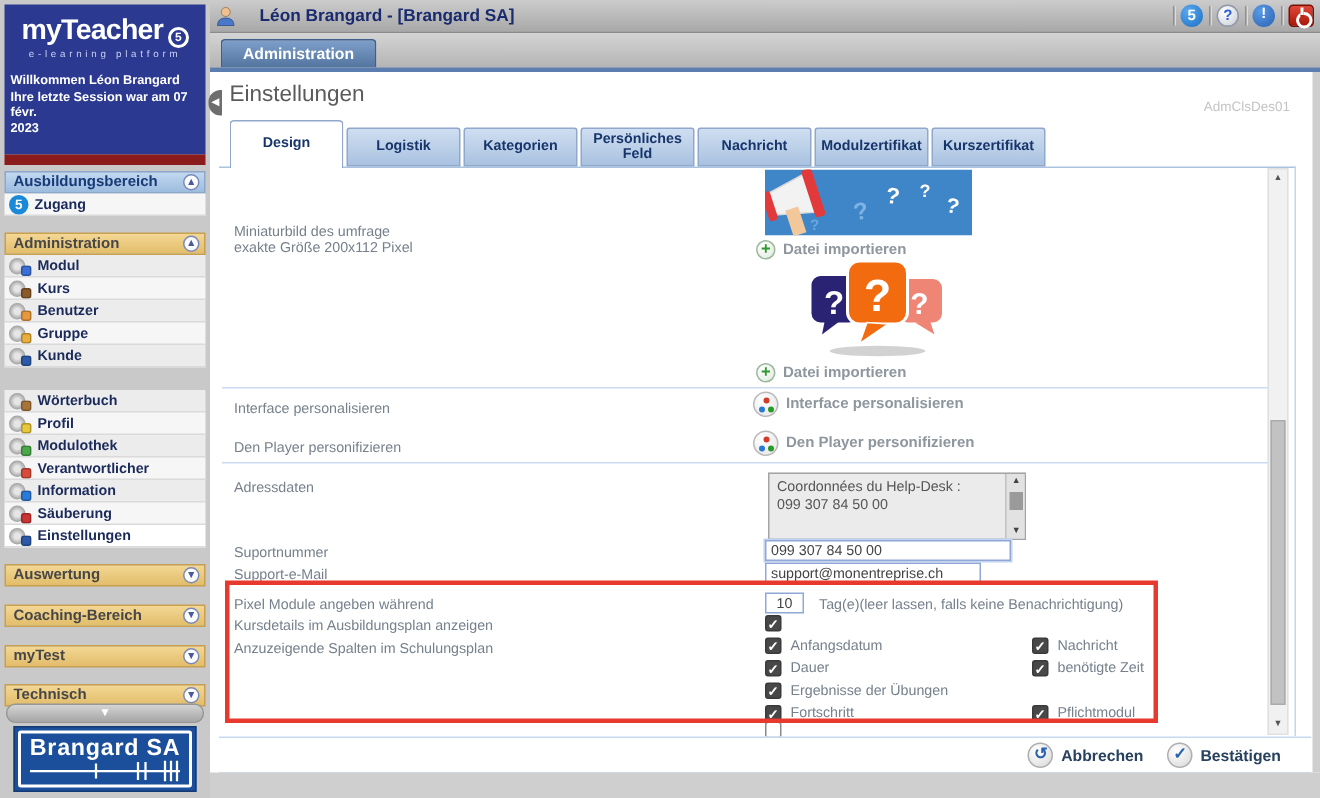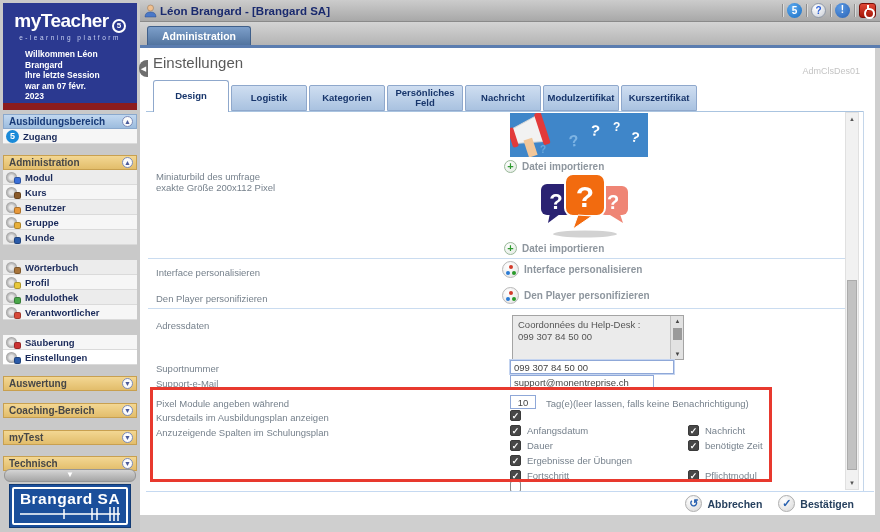--- a/index.html
+++ b/index.html
@@ -5,41 +5,41 @@
 *{margin:0;padding:0;box-sizing:border-box}
 html,body{width:880px;height:532px}
 body{position:relative;background:#cfcfcf;font-family:"Liberation Sans",sans-serif;overflow:hidden}
 
 
 .sidebar{position:absolute;left:0;top:0;width:140px;height:532px;background:#c9c9c9}
 .brand-box{position:absolute;left:3px;top:3px;width:134px;height:100px;background:#2b3990;color:#fff}
 .brand{padding-top:7px;text-align:center;font-size:19px;font-weight:bold;letter-spacing:-.5px;white-space:nowrap}
 .brand-ring{display:inline-block;width:14px;height:14px;border:2px solid #fff;border-radius:50%;vertical-align:-1px;margin-left:3px;font-size:8px;line-height:10px;text-align:center;font-weight:bold}
 .tagline{text-align:center;font-size:6.5px;letter-spacing:2.5px;color:#c9d2f2;margin-top:1px}
-.welcome{margin:8px 22px 0;font-size:8.5px;line-height:10.5px;font-weight:bold}
+.welcome{margin:8px 4px 0;font-size:8.5px;line-height:10.5px;font-weight:bold}
 .red-strip{position:absolute;left:3px;top:103px;width:134px;height:7px;background:#8c1c1c}
 .sgroup-header{position:absolute;left:3px;width:134px;height:15px;display:flex;align-items:center;padding:0 3px 0 5px;font-size:10px;font-weight:bold;cursor:pointer}
 .hdr-blue{background:linear-gradient(#c2d8f0,#9cbcde);color:#173a78;border:1px solid #8aa8cc}
 .hdr-gold{background:linear-gradient(#f3d793,#e2bd6b);color:#474747;border:1px solid #c8a050}
 .chev{margin-left:auto;width:11px;height:11px;border-radius:50%;background:#fbfbfb;border:1px solid #7a8ab8;color:#4a5a9a;font-size:7px;line-height:9px;text-align:center}
 .sitem{position:absolute;left:3px;width:134px;height:15px;display:flex;align-items:center;gap:4px;padding-left:3px;font-size:9.5px;font-weight:bold;color:#1a2a5a;background:#ececec;border-bottom:1px solid #dadada;cursor:pointer}
 .sitem.alt{background:#f6f6f6}
 .sitem.selected{background:#ffffff}
 .gearwrap{position:relative;width:15px;height:13px;flex:0 0 auto}
 .gear{position:absolute;left:0;top:1px;width:11px;height:11px;border-radius:50%;background:radial-gradient(circle,#e6e6e6 25%,#989898 75%)}
 .gbadge{position:absolute;right:0;bottom:0;width:7px;height:7px;border-radius:2px;border:1px solid rgba(0,0,0,.25)}
 .icon-badge5{width:13px;height:13px;border-radius:50%;background:#1a8ad8;color:#fff;font-size:9px;font-weight:bold;text-align:center;line-height:13px;flex:0 0 auto}
 .collapse-pill{position:absolute;left:4px;top:469px;width:132px;height:13px;background:linear-gradient(#d4d4d4,#a6a6a6);border:1px solid #969696;border-radius:6px;text-align:center;color:#fff;font-size:8px;line-height:10px;cursor:pointer}
 .brg-logo{position:absolute;left:9px;top:484px;width:122px;height:44px;background:#1b4f9b;border:1px solid #123a73;padding:2px}
 .brg-inner{width:100%;height:100%;border:2px solid #fff;border-radius:2px;display:flex;flex-direction:column;align-items:center;justify-content:center;color:#fff}
 .brg-text{font-size:15.5px;font-weight:bold;letter-spacing:.5px;line-height:16px}
 
 
 .titlebar{position:absolute;left:140px;top:0;width:740px;height:22px;background:linear-gradient(#cccccc,#a8a8a8);border-bottom:1px solid #8a8a8a;display:flex;align-items:center;padding:0 4px}
-.title-text{font-size:11.5px;font-weight:bold;color:#1a2a6e;margin-left:3px}
+.title-text{font-size:11.5px;font-weight:bold;color:#1a2a6e;margin-left:16px}
 .win-icons{margin-left:auto;display:flex;align-items:center;gap:4px}
 .wsep{width:1px;height:13px;background:#8f8f8f;box-shadow:1px 0 0 #dcdcdc}
 .wicon{width:15px;height:15px;border-radius:50%;text-align:center;font-weight:bold;cursor:pointer}
 .w5{background:radial-gradient(circle at 35% 30%,#5aa8ee,#1b6fc4);color:#fff;font-size:10px;line-height:15px}
 .whelp{background:radial-gradient(circle at 35% 30%,#ffffff,#c8cdd6);border:1px solid #9099a8;color:#2a5fd8;font-size:10px;line-height:13px}
 .winfo{background:radial-gradient(circle at 35% 30%,#5a9ae4,#2a62b4);color:#fff;font-size:10px;line-height:14px}
 .wpower{width:17px;height:15px;background:linear-gradient(#e04838,#a81808);border:1px solid #7a0f08;border-radius:3px;position:relative;cursor:pointer}
 .wpower::after{content:"";position:absolute;left:4px;top:4px;width:7px;height:7px;border:2px solid #fff;border-radius:50%}
 .wpower::before{content:"";position:absolute;left:7px;top:2px;width:2px;height:5px;background:#a81808;z-index:2}
 .wpower i{position:absolute;left:7px;top:1px;width:2px;height:5px;background:#fff;z-index:3}
@@ -174,20 +174,27 @@
       </span>
       <span>Profil</span>
     </div>
   <div class="sitem alt" style="top:305px">
       <span class="gearwrap">
         <i class="gear"></i>
         <i class="gbadge" style="background:#d84a3a"></i>
       </span>
       <span>Verantwortlicher</span>
     </div>
+  <div class="sitem" style="top:320px">
+      <span class="gearwrap">
+        <i class="gear"></i>
+        <i class="gbadge" style="background:#2a7ad8"></i>
+      </span>
+      <span>Information</span>
+    </div>
   <div class="sitem alt" style="top:335px">
       <span class="gearwrap">
         <i class="gear"></i>
         <i class="gbadge" style="background:#cc3333"></i>
       </span>
       <span>Säuberung</span>
     </div>
   <div class="sitem selected" style="top:350px">
       <span class="gearwrap">
         <i class="gear"></i>
@@ -288,21 +295,21 @@
         <rect x="0" y="6" width="6" height="20" rx="2" fill="#e23a3a"></rect>
         <rect x="30" y="0" width="7" height="33" rx="2" fill="#e23a3a"></rect>
         <rect x="12" y="22" width="9" height="18" fill="#f2c79a"></rect>
       </g>
     </svg>
     <div class="ghost-link" style="left:358px;top:49px">
       <span class="plus-ico">+</span>
       <span>Datei importieren</span>
     </div>
 
-    <div class="clabel" style="top:60px">
+    <div class="clabel" style="top:38px">
       <div>Miniaturbild des umfrage</div>
       <div>exakte Größe 200x112 Pixel</div>
     </div>
     <svg class="imgph" style="left:392px;top:60px" width="94" height="68" viewBox="0 0 94 68">
       <ellipse cx="47" cy="63" rx="32" ry="3.5" fill="#d2d2d2"></ellipse>
       <rect x="3" y="13" width="31" height="31" rx="6" fill="#2a2272"></rect>
       <polygon points="12,42 10,52 22,43" fill="#2a2272"></polygon>
       <text x="18" y="38" font-size="22" fill="#fff" font-weight="bold" text-anchor="middle">?</text>
       <rect x="61" y="15" width="29" height="29" rx="6" fill="#ef8575"></rect>
       <polygon points="82,43 85,52 72,44" fill="#ef8575"></polygon>

